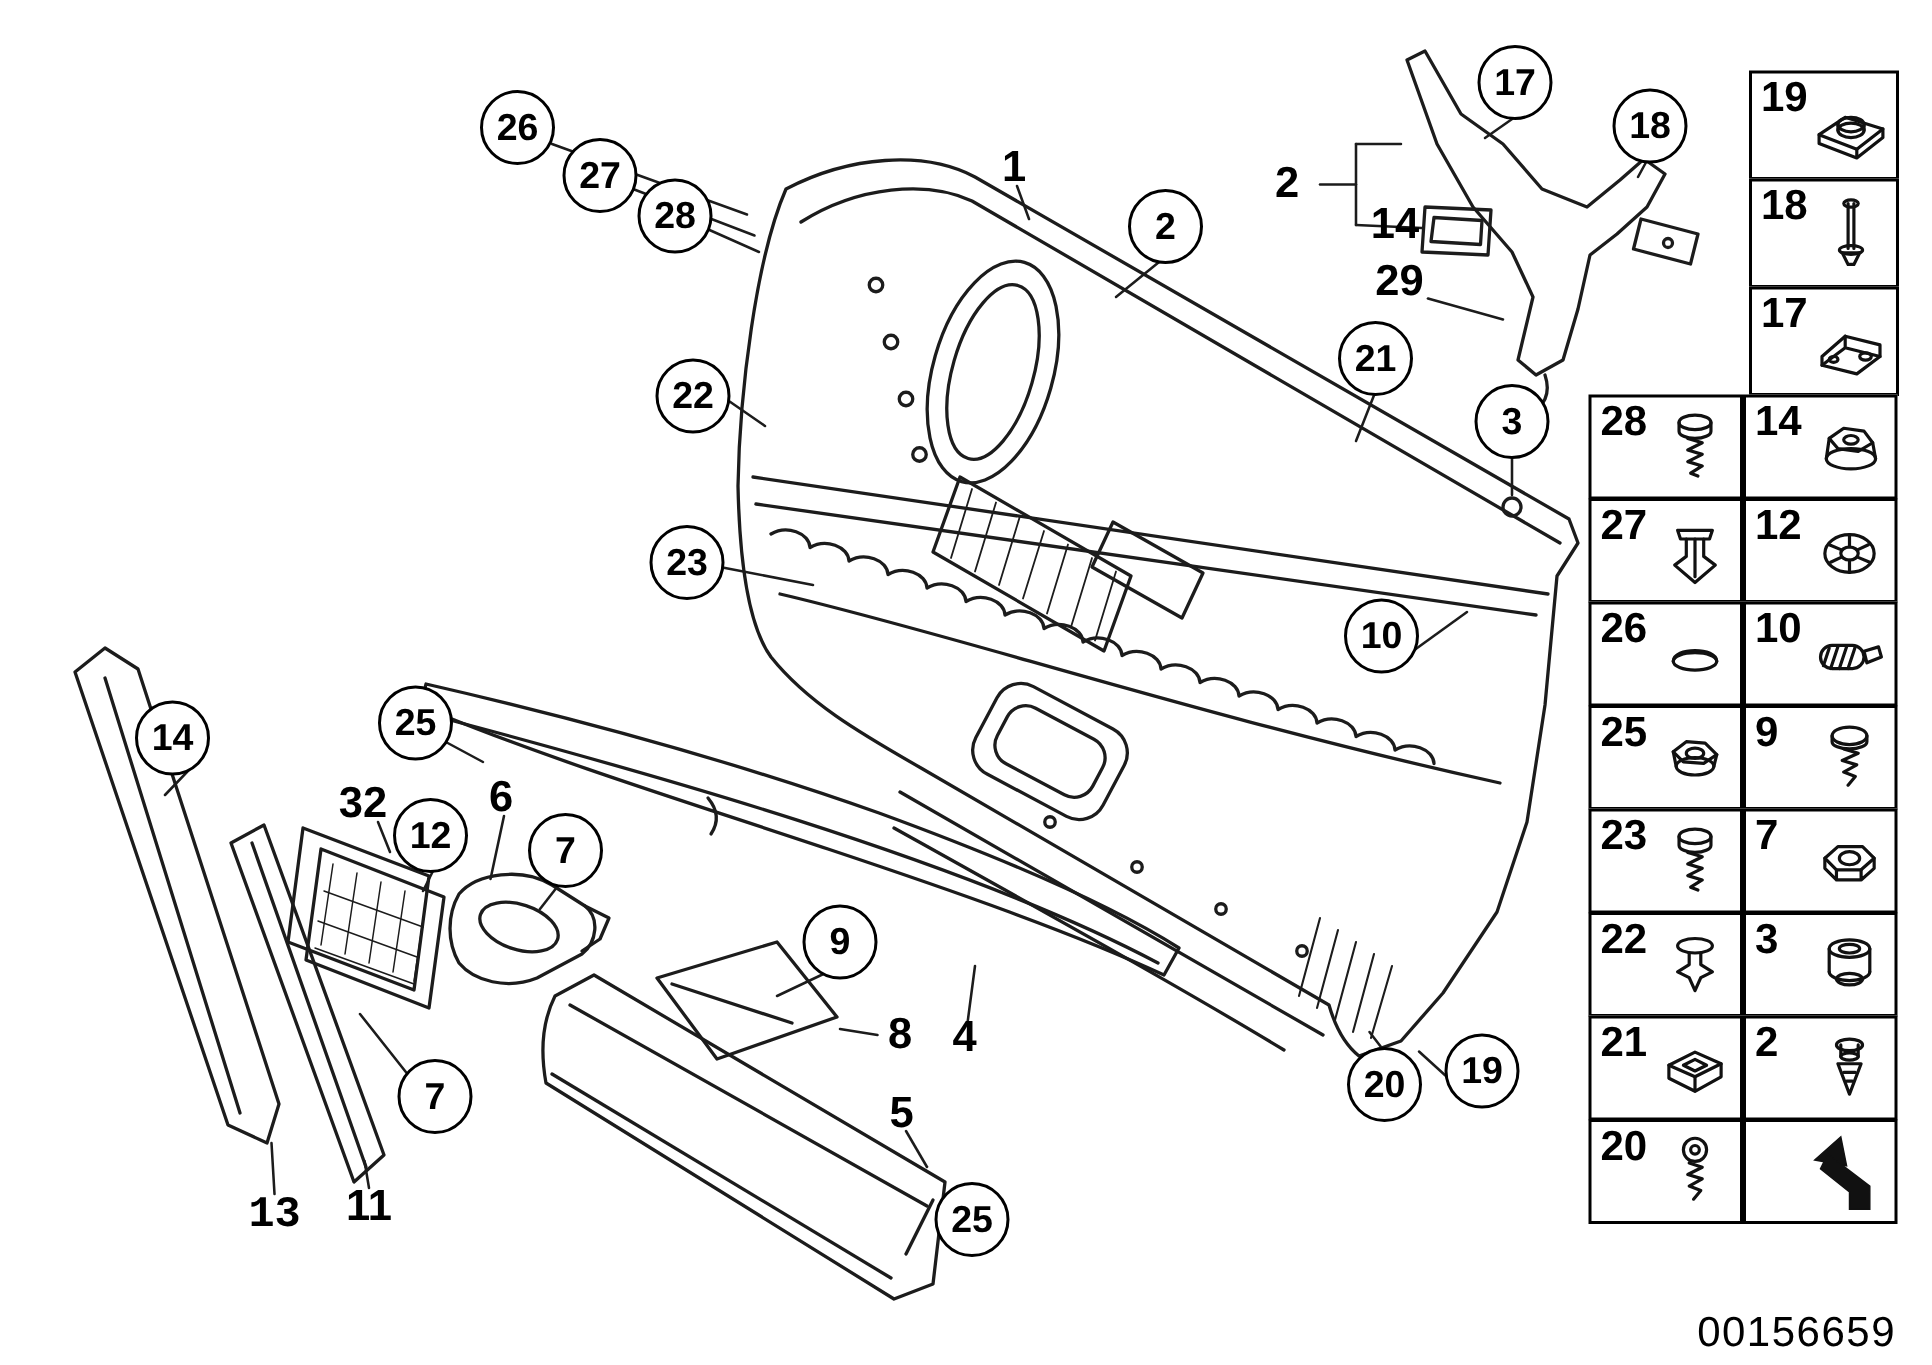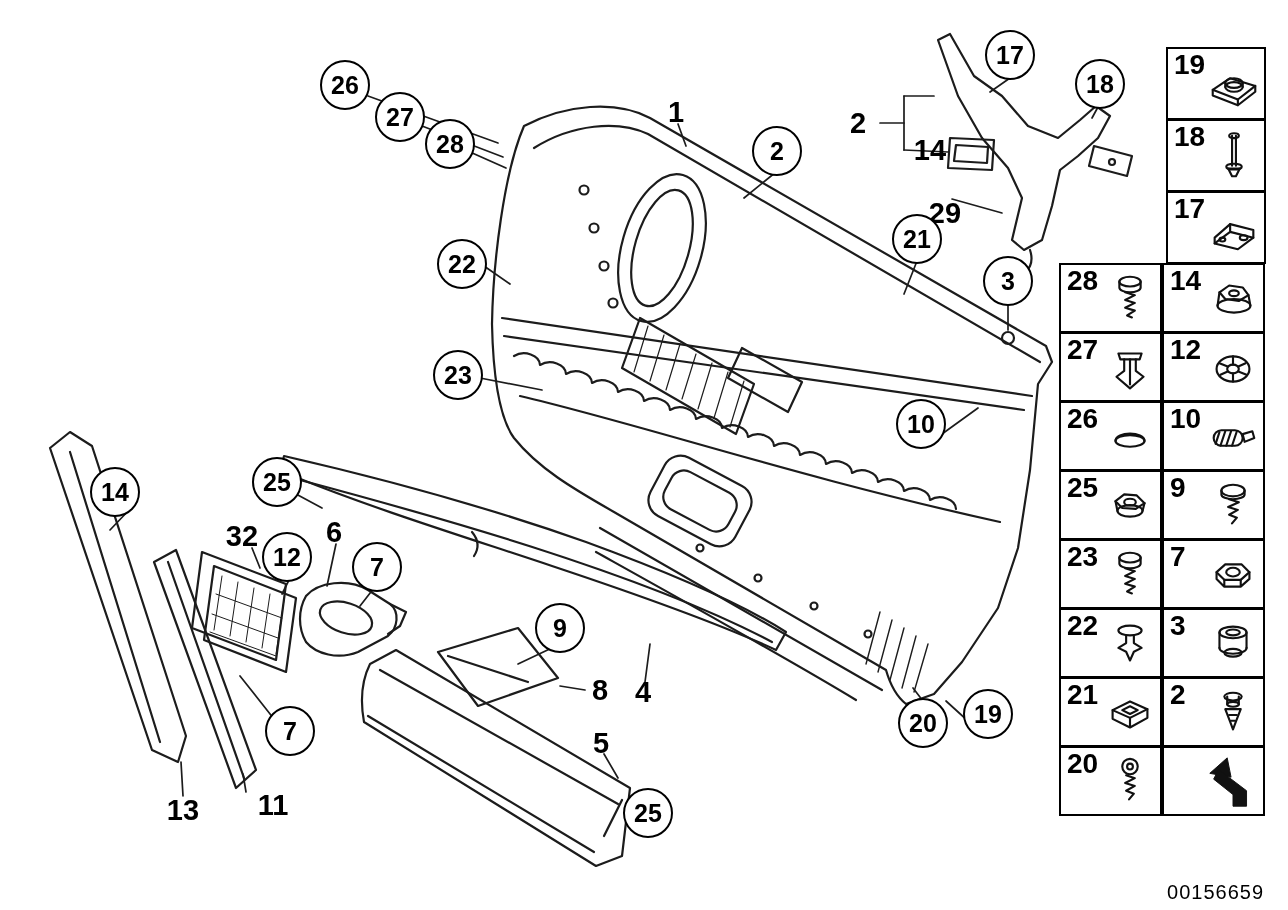--- a/index.html
+++ b/index.html
@@ -11,21 +11,21 @@
   .callout.plain{font-size:29px;}
   .legend{position:absolute;top:48px;right:22px;width:208px;display:flex;flex-direction:column;align-items:flex-end;}
   .legend-top{display:flex;flex-direction:column;}
   .legend-top .cell{width:100px;height:73px;}
   .legend-grid{display:grid;grid-template-columns:103px 103px;}
   .legend-grid .cell{width:103px;height:70px;}
   .cell{border:2px solid #000;background:#fff;position:relative;margin:-1px 0 0 -1px;box-sizing:border-box;}
   .cell-label{position:absolute;top:1px;left:6px;font-size:28px;font-weight:bold;line-height:1.1;}
   .cell-icon{position:absolute;right:1px;top:6px;width:58px;height:58px;}
   .cell-icon svg{width:100%;height:100%;}
-  .part-number{position:absolute;right:24px;bottom:6px;font-size:20px;letter-spacing:1px;}
+  .part-number{position:absolute;right:24px;bottom:6px;font-size:28px;letter-spacing:1px;}
 </style>
 </head>
 <body>
 
 <div class="stage">
 
   <svg class="drawing" viewBox="0 0 1288 910" xmlns="http://www.w3.org/2000/svg">
     <g fill="none" stroke="#1c1c1c" stroke-width="2.2" stroke-linejoin="round" stroke-linecap="round">
 
       <path d="M524,126 C566,104 616,100 650,118 L1046,346 L1052,362 L1038,384 L1030,470 L1018,548 L998,608 L962,662 L934,694 L906,704 C896,696 890,684 886,670 L614,512 C572,488 538,468 514,438 C498,416 493,372 492,324 C493,262 504,172 524,126 Z"></path>
@@ -157,39 +157,39 @@
   <div id="callout-layer">
       <div class="callout circled" style="left: 345px; top: 85px;">26</div>
       <div class="callout circled" style="left: 400px; top: 117px;">27</div>
       <div class="callout circled" style="left: 450px; top: 144px;">28</div>
       <div class="callout circled" style="left: 462px; top: 264px;">22</div>
       <div class="callout circled" style="left: 458px; top: 375px;">23</div>
       <div class="callout plain" style="left: 676px; top: 112px;">1</div>
       <div class="callout circled" style="left: 777px; top: 151px;">2</div>
       <div class="callout plain" style="left: 858px; top: 123px;">2</div>
       <div class="callout plain" style="left: 930px; top: 150px;">14</div>
-      <div class="callout plain" style="left: 933px; top: 213px; margin-left: 12px;">29</div>
+      <div class="callout plain" style="left: 933px; top: 188px;">29</div>
       <div class="callout circled" style="left: 1010px; top: 55px;">17</div>
       <div class="callout circled" style="left: 1100px; top: 84px;">18</div>
       <div class="callout circled" style="left: 917px; top: 239px;">21</div>
       <div class="callout circled" style="left: 1008px; top: 281px;">3</div>
       <div class="callout circled" style="left: 921px; top: 424px;">10</div>
       <div class="callout circled" style="left: 277px; top: 482px;">25</div>
       <div class="callout circled" style="left: 115px; top: 492px;">14</div>
       <div class="callout plain" style="left: 242px; top: 536px;">32</div>
       <div class="callout circled" style="left: 287px; top: 557px;">12</div>
       <div class="callout plain" style="left: 334px; top: 532px;">6</div>
       <div class="callout circled" style="left: 377px; top: 567px;">7</div>
       <div class="callout circled" style="left: 560px; top: 628px;">9</div>
       <div class="callout plain" style="left: 600px; top: 690px;">8</div>
       <div class="callout plain" style="left: 643px; top: 692px;">4</div>
       <div class="callout plain" style="left: 601px; top: 743px;">5</div>
       <div class="callout circled" style="left: 648px; top: 813px;">25</div>
-      <div class="callout plain" style="left: 183px; top: 810px;">13</div>
-      <div class="callout plain" style="left: 246px; top: 805px; margin-left: 27px;">11</div>
+      <div class="callout plain" style="left: 183px; top: 810px; font-family: Liberation Mono, monospace;">13</div>
+      <div class="callout plain" style="left: 246px; top: 805px;">11</div>
       <div class="callout circled" style="left: 290px; top: 731px;">7</div>
       <div class="callout circled" style="left: 923px; top: 723px;">20</div>
       <div class="callout circled" style="left: 988px; top: 714px;">19</div>
     </div>
 
   <div class="legend">
     <div class="legend-top">
         <div class="cell">
           <span class="cell-label">19</span>
           <span class="cell-icon"><svg viewBox="0 0 60 60" xmlns="http://www.w3.org/2000/svg">

